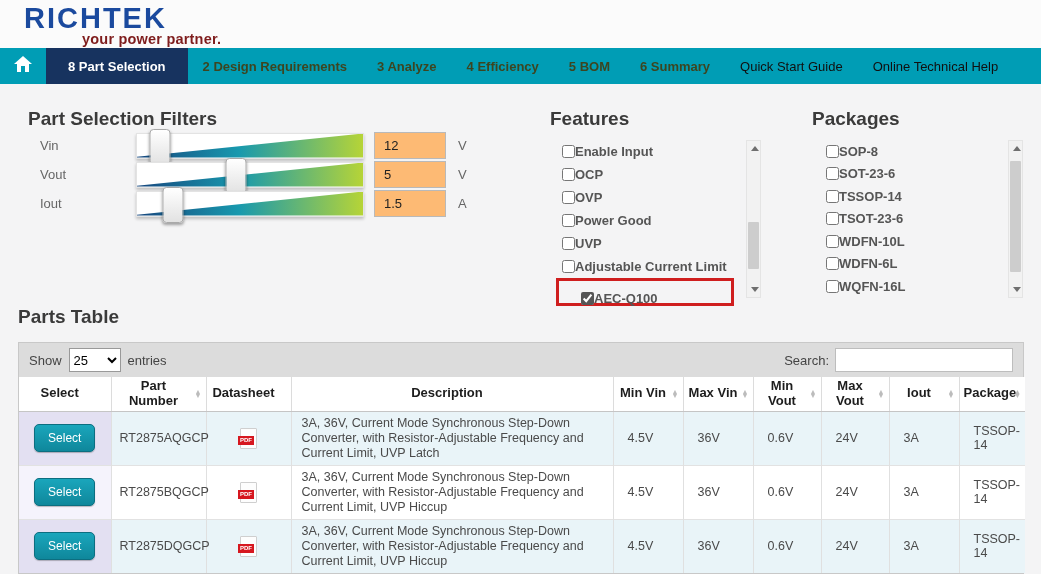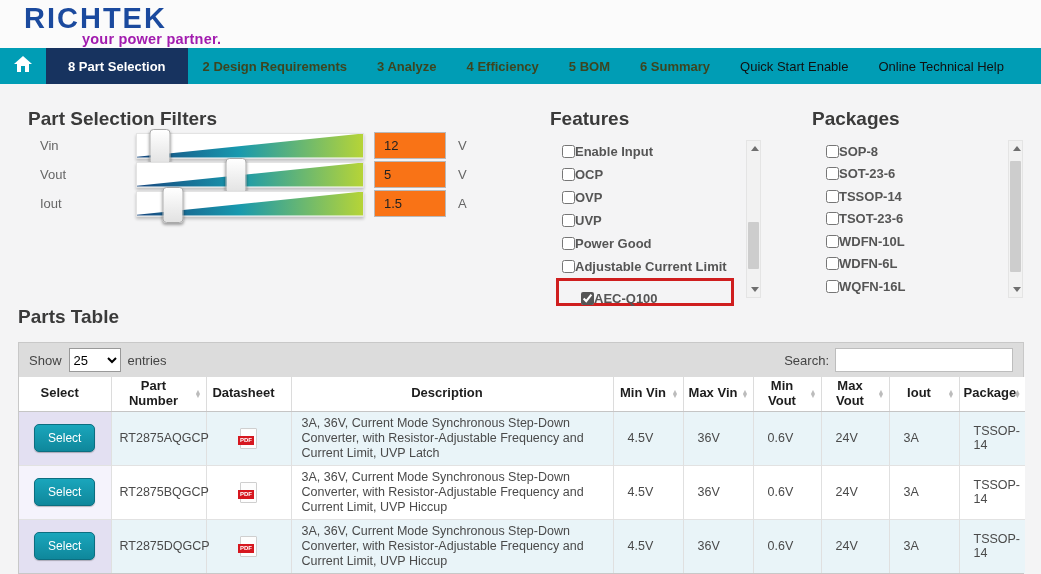--- a/index.html
+++ b/index.html
@@ -3,21 +3,21 @@
 <meta charset="utf-8">
 <style>
   * { margin:0; padding:0; box-sizing:border-box; }
   html,body { width:1041px; height:574px; overflow:hidden; }
   body { font-family:"Liberation Sans","DejaVu Sans",sans-serif; background:#fbfbfb; color:#333; }
 
   
   .header { height:48px; background:#fbfbfb; position:relative; }
   .logo { position:absolute; left:24px; top:4px; line-height:1; }
   .logo-main { font-size:29px; font-weight:bold; letter-spacing:2px; color:#1b4a9e; font-stretch:condensed; }
-  .logo-tag { font-size:14.5px; font-weight:bold; color:#a21caf; margin:-1px 0 0 58px; letter-spacing:.2px; }
+  .logo-tag { font-size:14.5px; font-weight:bold; color:#7f1d1d; margin:-1px 0 0 58px; letter-spacing:.2px; }
 
   
   .nav { height:36px; background:#009db5; display:flex; align-items:stretch; }
   .nav-home { width:46px; display:flex; align-items:center; justify-content:center; cursor:pointer; }
   .nav-item { display:flex; align-items:center; padding:0 15px; font-size:13px; cursor:pointer; white-space:nowrap; }
   .nav-active { background:#17335f; color:#ffffff; font-weight:bold; padding:0 22px; }
   .nav-num { color:#3c4520; font-weight:bold; }
   .nav-link { color:#101010; font-weight:normal; }
 
   
@@ -28,21 +28,21 @@
   .filters-block { position:absolute; left:28px; top:24px; }
   .filter-row { display:flex; align-items:center; margin-top:2px; height:27px; }
   .filter-row:first-of-type { margin-top:16px; }
   .filter-label { width:108px; font-size:13px; color:#666; padding-left:12px; }
   .slider { position:relative; width:228px; height:26px; background:#fff; border:1px solid #e3e3e3; box-shadow:0 2px 3px rgba(0,0,0,.22); }
   .wedge { position:absolute; left:0; top:0; width:100%; height:100%;
            background:linear-gradient(90deg,#17477e 0%,#1899ae 45%,#b6d437 100%);
            clip-path:polygon(0 97%,100% 0,100% 100%,0 100%); }
   .handle { position:absolute; top:-5px; width:21px; height:36px; background:linear-gradient(#ffffff,#e2e2e2);
             border:1px solid #a9a9a9; border-radius:4px; box-shadow:0 2px 3px rgba(0,0,0,.35); transform:translateX(-50%); cursor:pointer; }
-  .val-input { width:72px; height:27px; margin-left:10px; border:1px solid #b9b9b9; background:#f97316;
+  .val-input { width:72px; height:27px; margin-left:10px; border:1px solid #b9b9b9; background:#fdba74;
                font-size:13px; padding:0 9px; color:#222; font-family:inherit; }
   .unit { margin-left:12px; font-size:13px; color:#666; }
 
   
   .features-block { position:absolute; left:550px; top:24px; }
   .packages-block { position:absolute; left:812px; top:24px; }
   .list-wrap { display:flex; margin-top:10px; }
   .chk-list { width:196px; }
   .chk-row { display:flex; align-items:center; height:23px; padding-left:12px; }
   .pkg .chk-row { height:22.5px; padding-left:14px; }
@@ -109,21 +109,21 @@
           <path d="M9 0 L18 8 H15 V16 H11 V10 H7 V16 H3 V8 H0 Z" fill="#ffffff"></path>
         </svg>
     </span>
   </div>
   <div class="nav-item nav-active">8 Part Selection</div>
   <div class="nav-item nav-num">2 Design Requirements</div>
   <div class="nav-item nav-num">3 Analyze</div>
   <div class="nav-item nav-num">4 Efficiency</div>
   <div class="nav-item nav-num">5 BOM</div>
   <div class="nav-item nav-num">6 Summary</div>
-  <div class="nav-item nav-link">Quick Start Enable</div>
+  <div class="nav-item nav-link">Quick Start Guide</div>
   <div class="nav-item nav-link">Online Technical Help</div>
 </div>
 
 <div class="content">
 
   <div class="filters-block">
     <div class="section-title">Part Selection Filters</div>
 
     <div class="filter-row">
       <div class="filter-label">Vin</div>
@@ -167,25 +167,25 @@
         <div class="chk-row">
           <input type="checkbox" style="">
           <span class="chk-label">OCP</span>
         </div>
         <div class="chk-row">
           <input type="checkbox" style="">
           <span class="chk-label">OVP</span>
         </div>
         <div class="chk-row">
           <input type="checkbox" style="">
+          <span class="chk-label">Power Good</span>
+        </div>
+        <div class="chk-row">
+          <input type="checkbox" style="">
           <span class="chk-label">UVP</span>
-        </div>
-        <div class="chk-row">
-          <input type="checkbox" style="">
-          <span class="chk-label">Power Good</span>
         </div>
         <div class="chk-row">
           <input type="checkbox" style="">
           <span class="chk-label">Adjustable Current Limit</span>
         </div>
         <div class="hl">
           <div class="chk-row">
             <input type="checkbox" checked="checked" style="">
             <span class="chk-label">AEC-Q100</span>
           </div>

